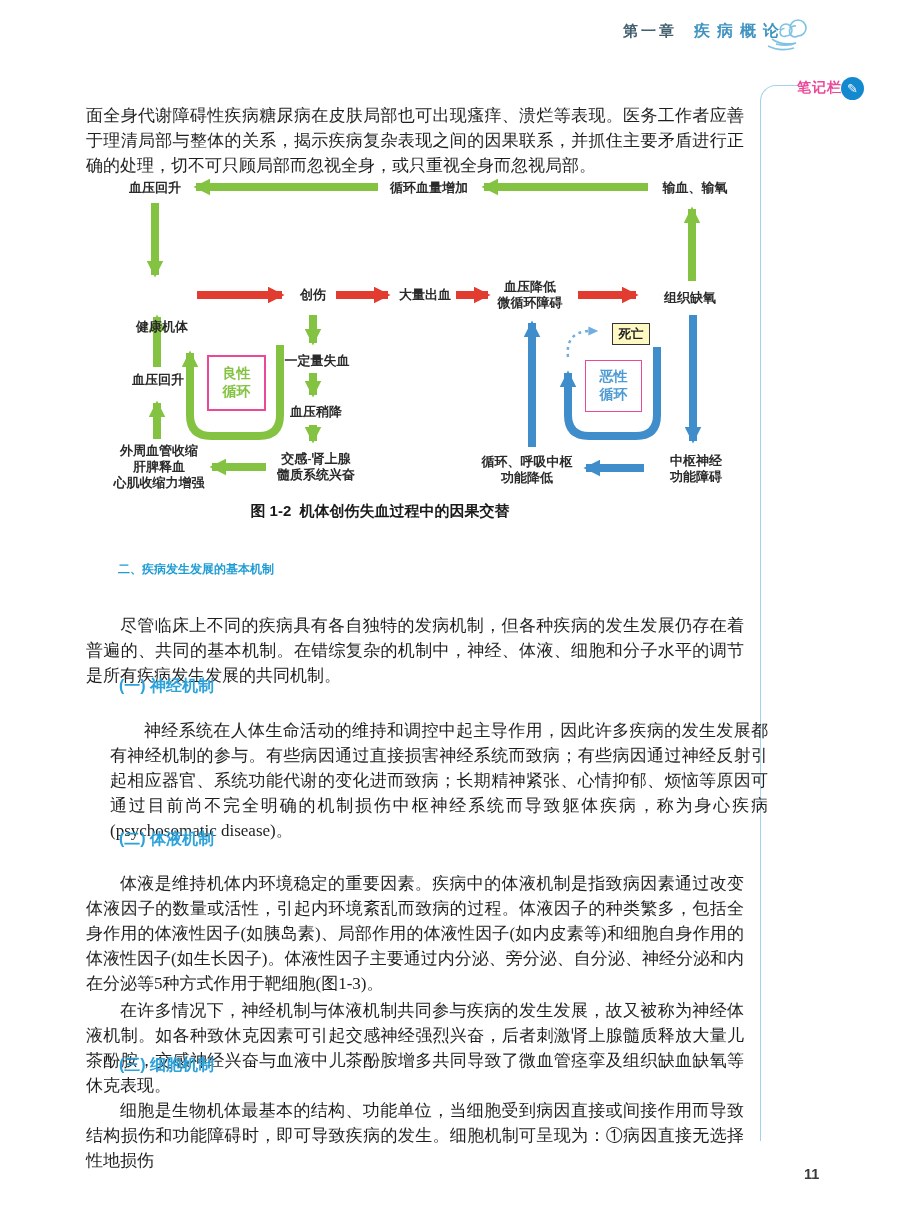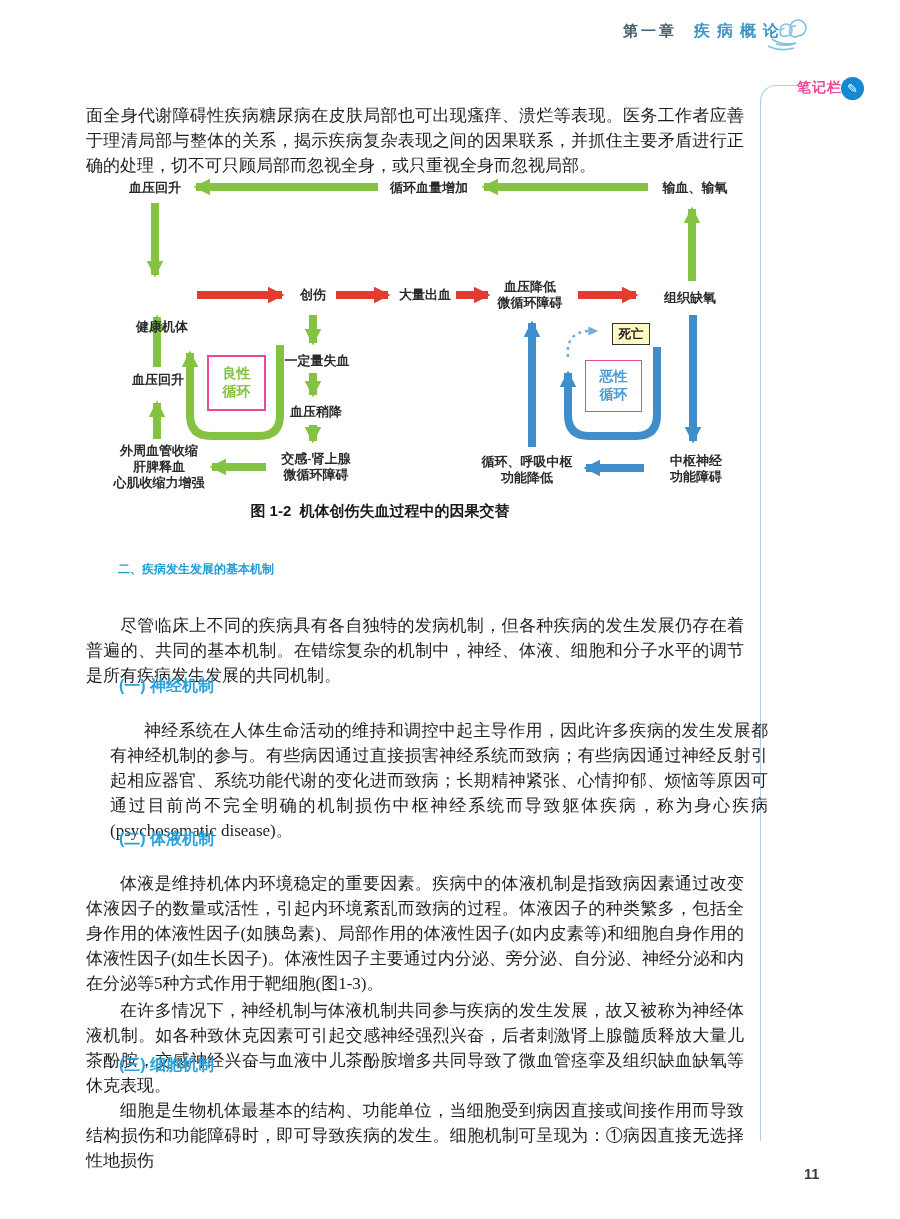--- a/index.html
+++ b/index.html
@@ -110,21 +110,21 @@
     <span class="nlab" style="left:595px;top:13px;">输血、输氧</span>
     <span class="nlab" style="left:62px;top:136px;margin-top:16px;">健康机体</span>
     <span class="nlab" style="left:213px;top:120px;">创伤</span>
     <span class="nlab" style="left:325px;top:120px;">大量出血</span>
     <span class="nlab" style="left:430px;top:120px;">血压降低
 微循环障碍</span>
     <span class="nlab" style="left:590px;top:123px;">组织缺氧</span>
     <span class="nlab" style="left:217px;top:186px;">一定量失血</span>
     <span class="nlab" style="left:216px;top:237px;">血压稍降</span>
     <span class="nlab" style="left:216px;top:292px;">交感-肾上腺
-微循环障碍</span>
+髓质系统兴奋</span>
     <span class="nlab" style="left:59px;top:292px;">外周血管收缩
 肝脾释血
 心肌收缩力增强</span>
     <span class="nlab" style="left:58px;top:205px;">血压回升</span>
     <span class="nlab" style="left:427px;top:295px;">循环、呼吸中枢
 功能降低</span>
     <span class="nlab" style="left:596px;top:294px;text-align:center;">中枢神经
 功能障碍</span>
 
     <div class="cyc good" style="left:107px;top:180px;width:55px;height:52px;">良性

